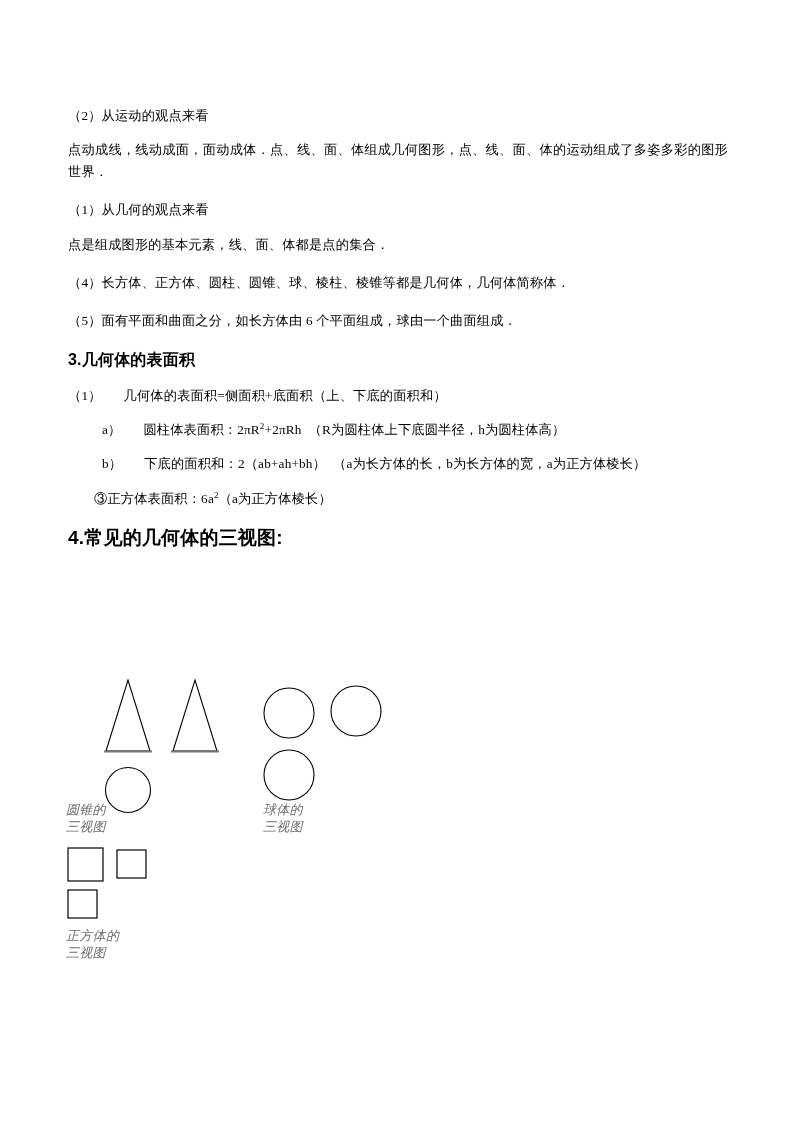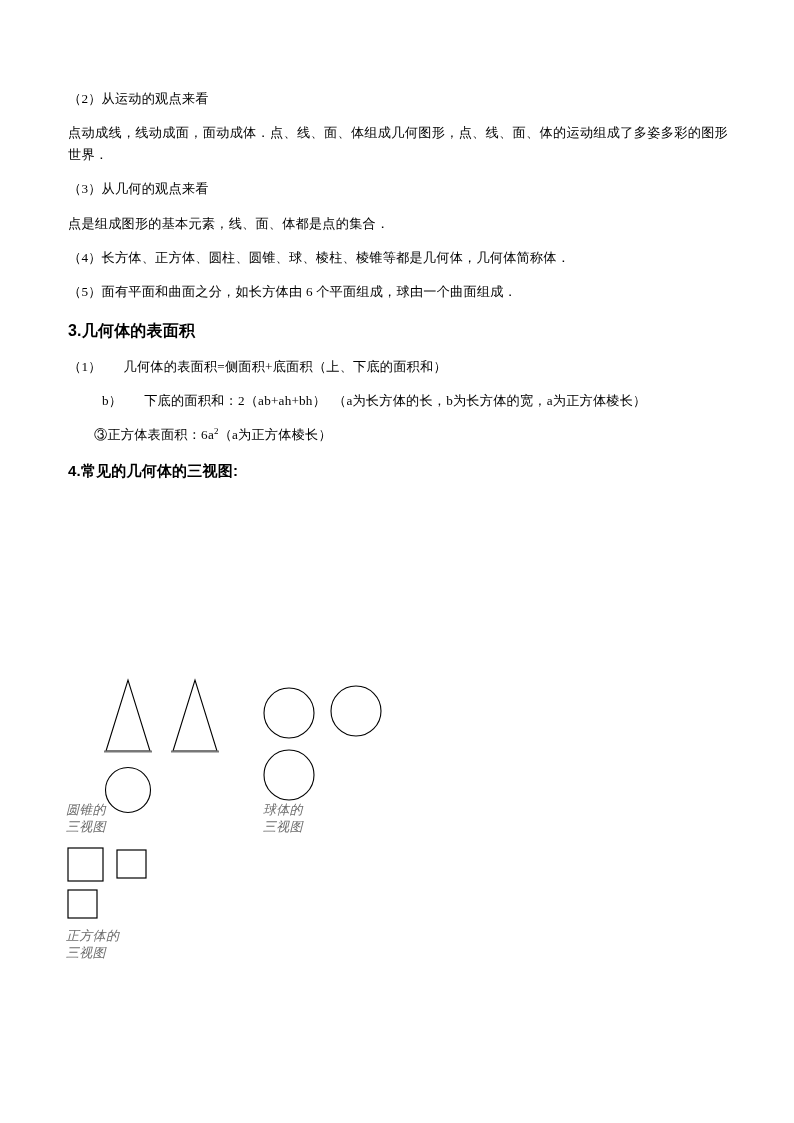--- a/index.html
+++ b/index.html
@@ -37,27 +37,27 @@
     text-align: justify;
   }
   .heading {
     font-size: 16px;
     font-weight: bold;
     margin: 18px 0 14px 0;
     letter-spacing: 0.2px;
     font-family: "Liberation Sans", "DejaVu Sans", sans-serif;
   }
   .heading2 {
-    font-size: 15px;
+    font-size: 19px;
     font-weight: bold;
     margin: 16px 0 6px 0;
     letter-spacing: 0.2px;
     font-family: "Liberation Sans", "DejaVu Sans", sans-serif;
   }
-  .indent1 { margin-left: 0px; }
+  .indent1 { margin-left: 0px; margin-top: 17px; }
   .indent2 { margin-left: 34px; }
   .indent3 { margin-left: 26px; }
   .gap { display: inline-block; width: 22px; }
   sup { font-size: 0.68em; vertical-align: super; line-height: 0; }
 
   
   .figures {
     position: absolute;
     left: 60px;
     top: 672px;
@@ -81,35 +81,38 @@
 <body>
 
 <div class="page">
 
   <div class="content">
 
     <p class="para indent1">（2）从运动的观点来看</p>
 
     <p class="para">点动成线，线动成面，面动成体．点、线、面、体组成几何图形，点、线、面、体的运动组成了多姿多彩的图形世界．</p>
 
-    <p class="para indent1">（3）从几何的观点来看</p>
+    <p class="para indent1">（1）从几何的观点来看</p>
 
     <p class="para">点是组成图形的基本元素，线、面、体都是点的集合．</p>
 
     <p class="para indent1">（4）长方体、正方体、圆柱、圆锥、球、棱柱、棱锥等都是几何体，几何体简称体．</p>
 
     <p class="para indent1">（5）面有平面和曲面之分，如长方体由 6 个平面组成，球由一个曲面组成．</p>
 
     <div class="heading">3.几何体的表面积</div>
 
     <p class="para">
       <span>（1）</span><span class="gap"></span><span>几何体的表面积=侧面积+底面积（上、下底的面积和）</span>
     </p>
 
 
+    <p class="para indent2">
+      <span>a）</span><span class="gap"></span><span>圆柱体表面积：</span><span>2πR</span><sup>2</sup><span>+2πRh</span>&nbsp;&nbsp;<span>（R为圆柱体上下底圆半径，h为圆柱体高）</span>
+    </p>
 
     <p class="para indent2">
       <span>b）</span><span class="gap"></span><span>下底的面积和：</span><span>2（ab+ah+bh）</span>&nbsp;&nbsp;<span>（a为长方体的长，b为长方体的宽，a为正方体棱长）</span>
     </p>
 
     <p class="para indent3">
       <span>③</span><span>正方体表面积：</span><span>6a</span><sup>2</sup><span>（a为正方体棱长）</span>
     </p>
 
     <div class="heading2">4.常见的几何体的三视图:</div>

